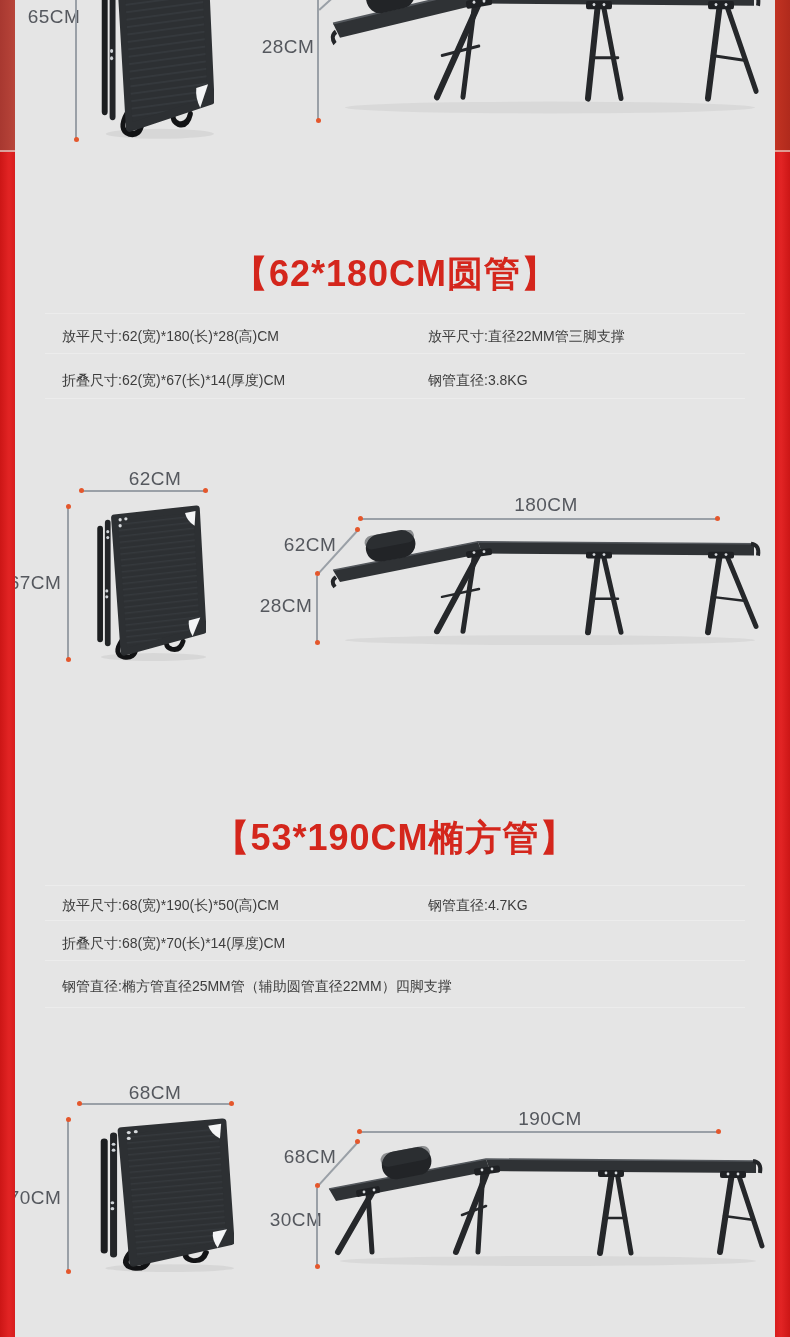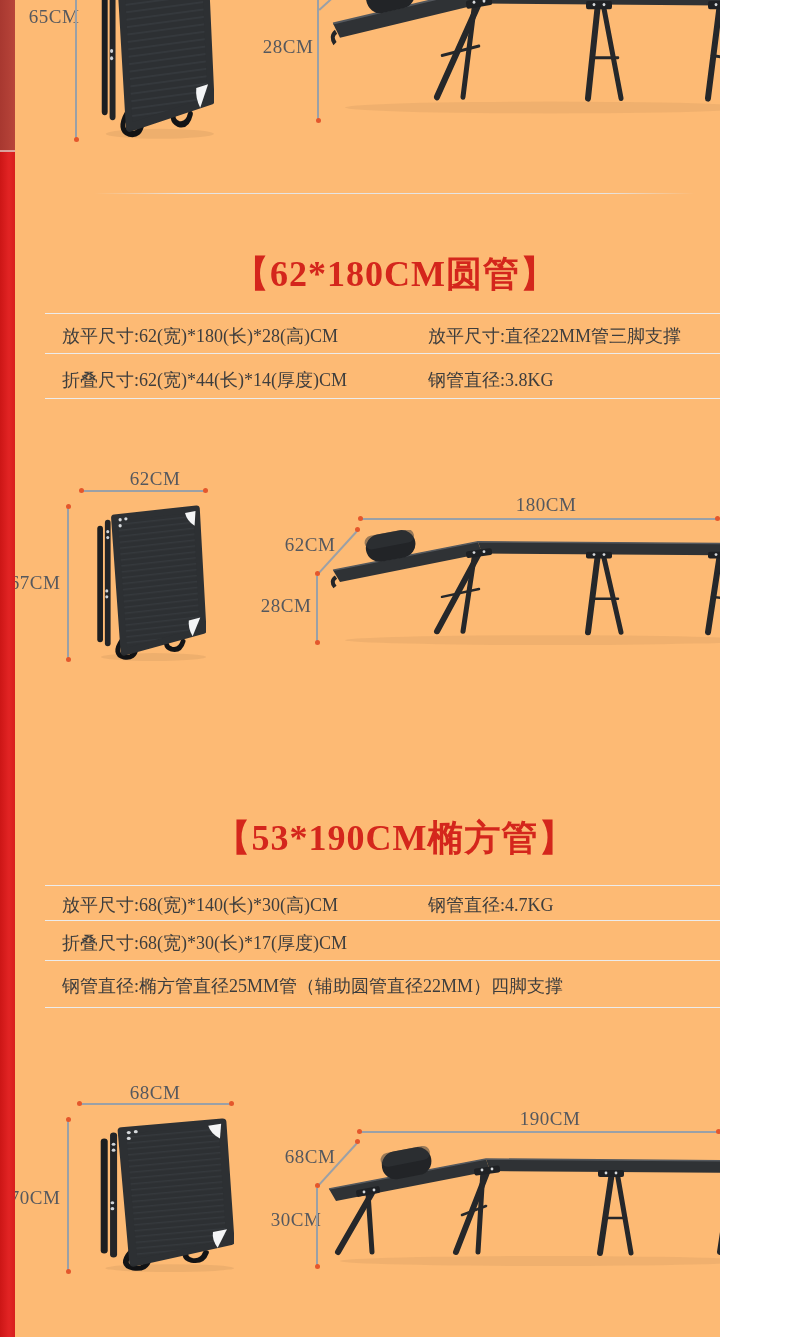--- a/index.html
+++ b/index.html
@@ -1,36 +1,36 @@
 <!DOCTYPE html>
 <html><head>
 <meta charset="utf-8">
 <style>
   html,body{margin:0;padding:0;background:#ffffff;}
   #page{
-    position:relative;width:720px;height:1337px;overflow:hidden;
-    background:#fdba74;font-family:Liberation Serif, serif;
+    position:relative;width:790px;height:1337px;overflow:hidden;
+    background:#e5e5e5;font-family:Liberation Sans, sans-serif;
   }
   
   .side-bar{position:absolute;top:0;width:15px;height:1337px;}
   .side-bar .seg-top{position:absolute;top:0;left:0;width:100%;height:152px;}
   .side-bar .seg-split{position:absolute;top:150px;left:0;width:100%;height:2px;background:rgba(255,245,243,.55);}
   .side-bar .seg-bottom{position:absolute;top:152px;left:0;width:100%;height:1185px;}
   #left-bar{left:0;}
   #right-bar{left:775px;}
   #left-bar .seg-top{background:linear-gradient(to right,#a83830,#b8453a);}
   #right-bar .seg-top{background:linear-gradient(to right,#c23322,#b02a1c);}
   #left-bar .seg-bottom{background:linear-gradient(to right,#cc1616,#e22424 60%,#d81d1d);}
   #right-bar .seg-bottom{background:linear-gradient(to left,#cc1616,#e22424 60%,#d81d1d);}
 
   .sec-title{
     position:absolute;left:15px;width:760px;text-align:center;
     font-size:36px;font-weight:bold;color:#d4261c;letter-spacing:1px;white-space:nowrap;
   }
-  .spec-text{position:absolute;font-size:18px;color:#3d3d3d;white-space:nowrap;line-height:28px;}
+  .spec-text{position:absolute;font-size:14px;color:#3d3d3d;white-space:nowrap;line-height:28px;}
   .tdiv{position:absolute;left:45px;width:700px;height:1px;background:#ececec;}
   .fade-div{position:absolute;height:1px;background:linear-gradient(90deg,rgba(230,230,230,0),#e5e5e5 15%,#e5e5e5 85%,rgba(230,230,230,0));}
 
   .dim-label{
     position:absolute;font-size:19px;color:#55585e;text-align:center;
     letter-spacing:.5px;white-space:nowrap;line-height:22px;
   }
   .dline{position:absolute;background:#9aa0a7;}
   .dline.h{height:1.5px;}
   .dline.v{width:1.5px;}
@@ -123,21 +123,21 @@
   </div>
 
   <div>
     <div class="sec-title" style="top:250px;">【62*180CM圆管】</div>
 
     <div>
       <div class="tdiv" style="top:313px;"></div>
       <div class="spec-text" style="left:62px;top:322px;">放平尺寸:62(宽)*180(长)*28(高)CM</div>
       <div class="spec-text" style="left:428px;top:322px;">放平尺寸:直径22MM管三脚支撑</div>
       <div class="tdiv" style="top:353px;"></div>
-      <div class="spec-text" style="left:62px;top:366px;">折叠尺寸:62(宽)*44(长)*14(厚度)CM</div>
+      <div class="spec-text" style="left:62px;top:366px;">折叠尺寸:62(宽)*67(长)*14(厚度)CM</div>
       <div class="spec-text" style="left:428px;top:366px;">钢管直径:3.8KG</div>
       <div class="tdiv" style="top:398px;"></div>
     </div>
 
     <div class="dim-label" style="left:120px;top:468px;width:70px;">62CM</div>
     <div class="dline h" style="left:82px;top:490px;width:122px;"></div>
     <div class="ddot" style="left:81px;top:490px;"></div>
     <div class="ddot" style="left:205px;top:490px;"></div>
 
     <div class="dim-label" style="left:8px;top:572px;width:54px;">67CM</div>
@@ -219,24 +219,24 @@
         </g>
       </svg>
     </div>
   </div>
 
   <div>
     <div class="sec-title" style="top:814px;">【53*190CM椭方管】</div>
 
     <div>
       <div class="tdiv" style="top:885px;"></div>
-      <div class="spec-text" style="left:62px;top:891px;">放平尺寸:68(宽)*140(长)*30(高)CM</div>
+      <div class="spec-text" style="left:62px;top:891px;">放平尺寸:68(宽)*190(长)*50(高)CM</div>
       <div class="spec-text" style="left:428px;top:891px;">钢管直径:4.7KG</div>
       <div class="tdiv" style="top:920px;"></div>
-      <div class="spec-text" style="left:62px;top:929px;">折叠尺寸:68(宽)*30(长)*17(厚度)CM</div>
+      <div class="spec-text" style="left:62px;top:929px;">折叠尺寸:68(宽)*70(长)*14(厚度)CM</div>
       <div class="tdiv" style="top:960px;"></div>
       <div class="spec-text" style="left:62px;top:972px;">钢管直径:椭方管直径25MM管（辅助圆管直径22MM）四脚支撑</div>
       <div class="tdiv" style="top:1007px;"></div>
     </div>
 
     <div class="dim-label" style="left:120px;top:1082px;width:70px;">68CM</div>
     <div class="dline h" style="left:80px;top:1103px;width:150px;"></div>
     <div class="ddot" style="left:79px;top:1103px;"></div>
     <div class="ddot" style="left:231px;top:1103px;"></div>
 

